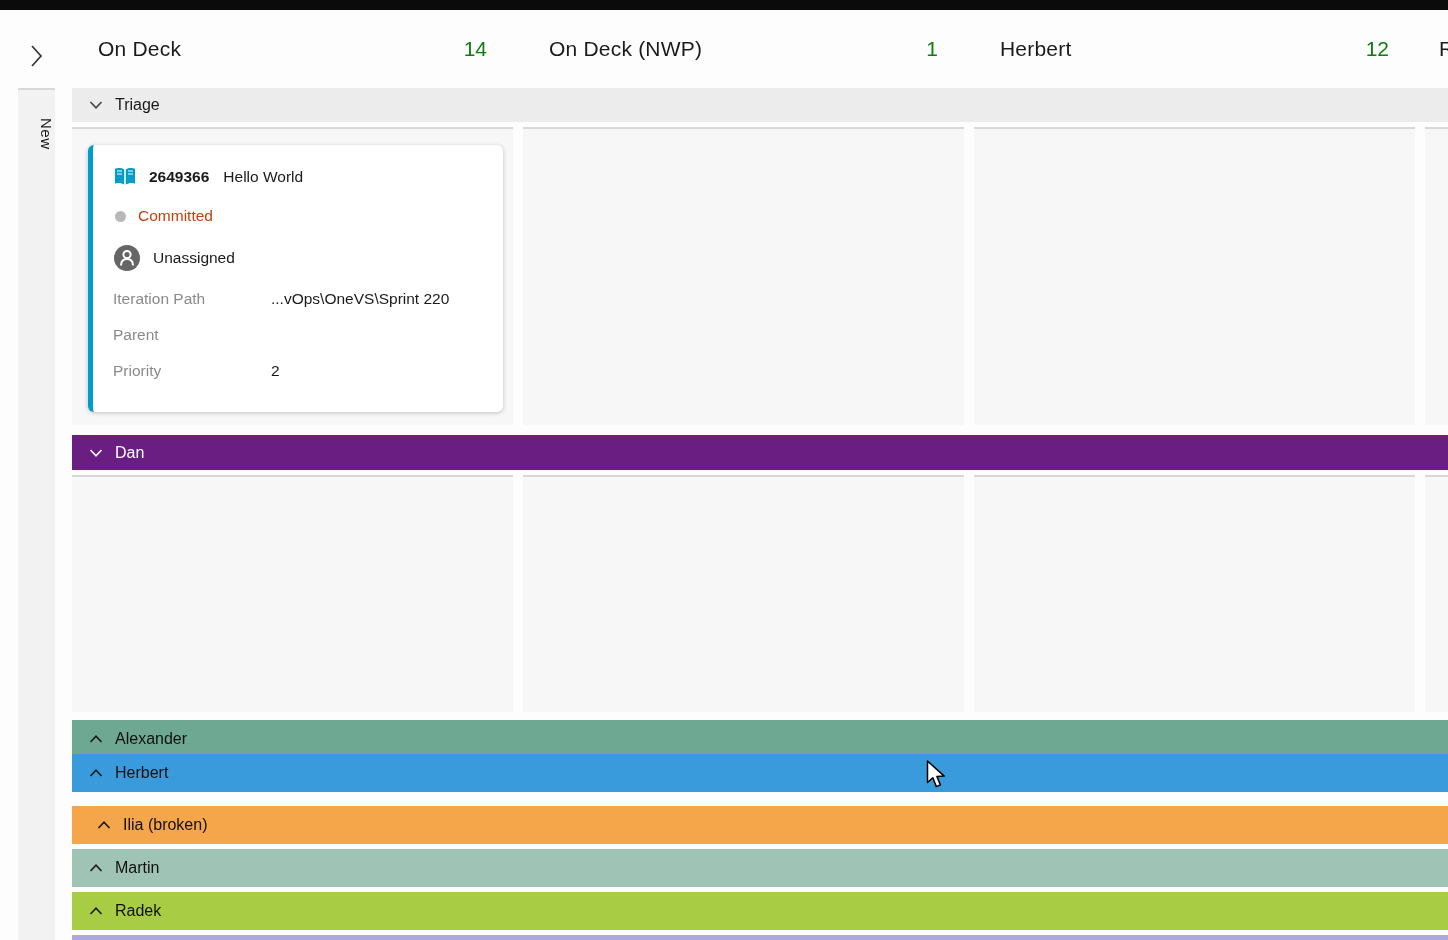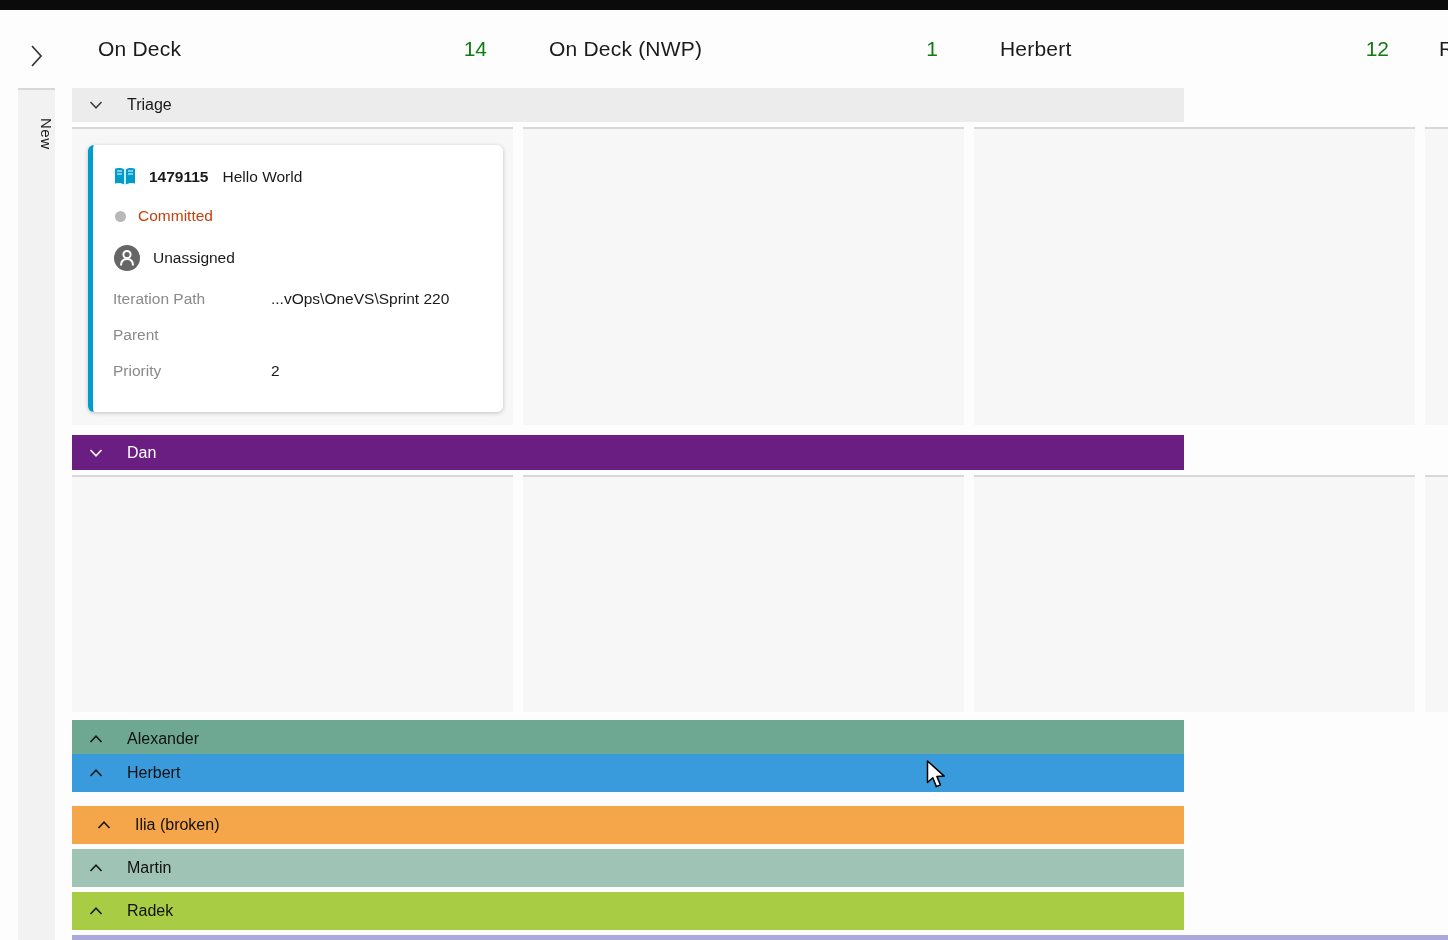--- a/index.html
+++ b/index.html
@@ -19,22 +19,22 @@
   .expand-btn { position:absolute; left:26px; top:42px; width:22px; height:28px; color:#333;
     cursor:pointer; }
 
   
   .left-rail { position:absolute; left:18px; top:88px; width:37px; height:852px;
     background:#f2f2f2; border-top:2px solid #d8d8d8; }
   .left-rail-label { position:absolute; left:0; top:28px; width:37px; text-align:center;
     writing-mode:vertical-rl; font-size:15px; color:#1a1a1a; letter-spacing:.5px; }
 
   
-  .lane-header { position:absolute; left:72px; width:1112px; display:flex; align-items:center;
-    gap:23px; padding-left:16px; font-size:16px; cursor:pointer; }
+  .lane-header { position:absolute; left:72px; width:1376px; display:flex; align-items:center;
+    gap:11px; padding-left:16px; font-size:16px; cursor:pointer; }
   .lane-triage { top:88px; height:34px; background:#ececec; color:#1a1a1a; }
   .lane-dan { top:435px; height:35px; background:#6a1e82; color:#ffffff; }
   .lane-collapsed { height:38px; color:#111; }
   .lane-c0 { top:720px; background:#6ea893; }
   .lane-c1 { top:754px; background:#3a9bdc; }
   .lane-c2 { top:806px; background:#f5a54a;padding-left:24px; }
   .lane-c3 { top:849px; background:#9fc3b4; }
   .lane-c4 { top:892px; background:#a8cc43; }
   .lane-partial { position:absolute; left:72px; top:935px; width:1376px; height:5px; background:#aca8dc; }
 
@@ -114,21 +114,21 @@
 
 <div class="card">
   <div class="card-row">
     <span style="display:inline-flex;width:24px;height:22px;flex:none">
       <svg width="24" height="22" viewBox="0 0 24 22">
         <path d="M11.2 3.4 C8.6 1.7 4.4 1.7 2 2.7 L2 17.6 C4.4 16.6 8.6 16.7 11.2 18.6 Z" fill="#009ccc"></path>
         <path d="M12.8 3.4 C15.4 1.7 19.6 1.7 22 2.7 L22 17.6 C19.6 16.6 15.4 16.7 12.8 18.6 Z" fill="#009ccc"></path>
         <path d="M4 5 L9 5 M4 8 L9 8 M15 5 L20 5 M15 8 L20 8" stroke="#ffffff" stroke-width="1.1"></path>
       </svg>
     </span>
-    <span class="card-id">1479115</span>
+    <span class="card-id">2649366</span>
     <span class="card-title">Hello World</span>
   </div>
   <div class="card-row">
     <span class="state-dot"></span>
     <span class="card-state">Committed</span>
   </div>
   <div class="card-row">
     <span class="avatar">
       <svg width="28" height="28" viewBox="0 0 28 28">
         <circle cx="14" cy="14" r="13" fill="#666666"></circle>

